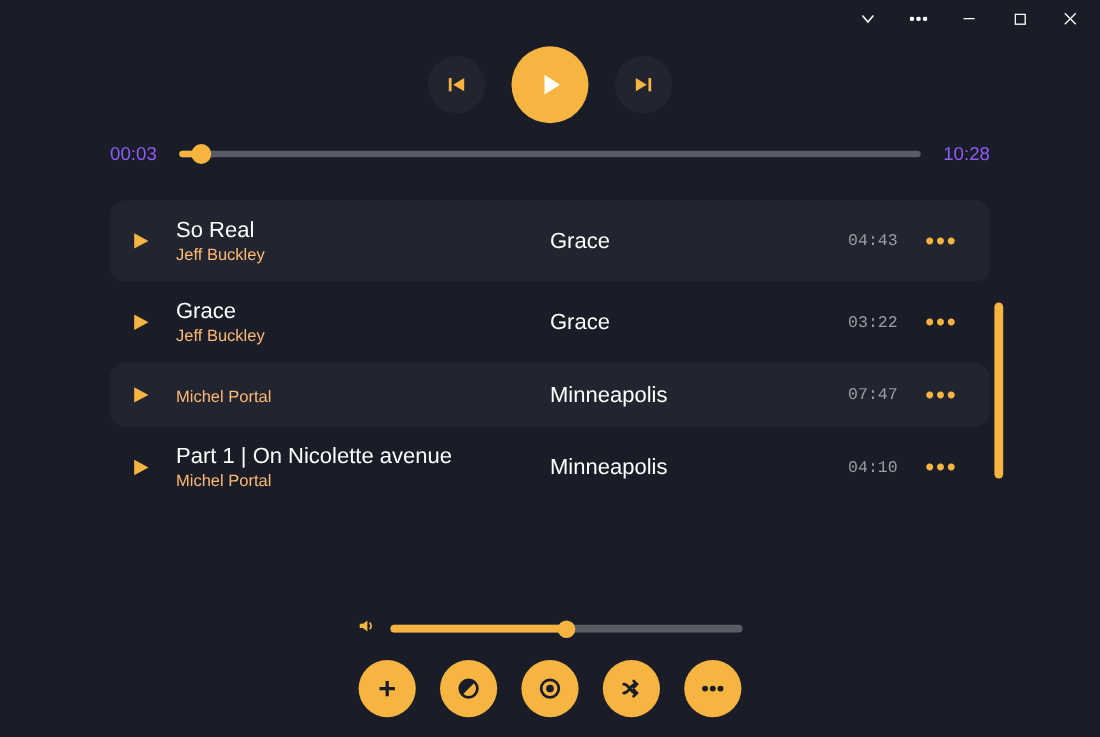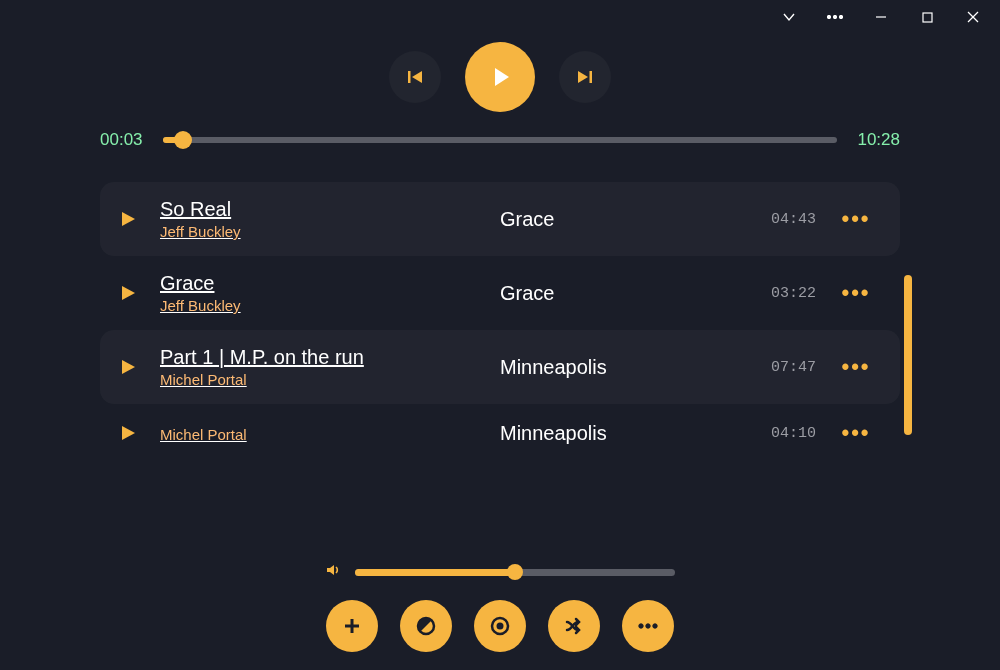--- a/index.html
+++ b/index.html
@@ -35,41 +35,41 @@
     cursor:pointer;
   }
   .circle-btn.small { width:52px; height:52px; background:#22252f; }
   .circle-btn.big { width:70px; height:70px; background:#f6b541; }
   .circle-btn.small svg { fill:#f6b541; }
   .circle-btn.big svg { fill:#ffffff; }
   
   .seek {
     display:flex; align-items:center; gap:20px; margin-top:18px; width:800px;
   }
-  .time { font-size:17px; color:#86efac; font-weight:400; }
+  .time { font-size:17px; color:#8b5cf6; font-weight:400; }
   .track {
     position:relative; flex:1; height:6px; border-radius:3px; background:#5a5c65;
   }
   .track .fill { position:absolute; left:0; top:0; bottom:0; border-radius:3px; background:#f6b541; }
   .track .thumb {
     position:absolute; top:50%; width:18px; height:18px; border-radius:50%;
     background:#f6b541; transform:translate(-50%,-50%);
   }
   
   .list-wrap {
     position:absolute; top:182px; left:100px; right:100px; bottom:140px;
   }
   .row {
     display:flex; align-items:center; padding:16px 24px 16px 16px; border-radius:14px;
     gap:20px;
   }
   .row.highlight { background:rgba(255,255,255,0.035); }
   .row .play-icon { width:24px; display:flex; justify-content:center; }
   .row .play-icon svg { fill:#f6b541; }
-  .row .meta { width:320px;text-decoration:underline; }
+  .row .meta { width:320px; }
   .row .title { font-size:20px; color:#fff; font-weight:400; }
   .row .artist { font-size:15px; color:#fdba74; margin-top:2px; }
   .row .album { flex:1; font-size:20px; color:#fff; }
   .row .dur { font-size:15px; color:#9c9da4;font-family:Liberation Mono, monospace; }
   .row .more-dots { width:40px; text-align:center; color:#f6b541; font-size:22px; font-weight:bold; letter-spacing:2px; cursor:pointer; }
   
   .scrollbar {
     position:absolute; right:88px; top:275px; width:8px; height:160px;
     background:transparent;
   }
@@ -187,34 +187,34 @@
     <div class="dur">03:22</div>
     <div class="more-dots">•••</div>
     </div>
     <div class="row highlight">
     <div class="play-icon">
       <svg width="18" height="18" viewBox="0 0 18 18">
           <polygon points="3,2 16,9 3,16"></polygon>
         </svg>
     </div>
     <div class="meta">
-      <div class="title">Part 1 | M.P. on the run</div>
       <div class="artist">Michel Portal</div>
     </div>
     <div class="album">Minneapolis</div>
     <div class="dur">07:47</div>
     <div class="more-dots">•••</div>
     </div>
     <div class="row">
     <div class="play-icon">
       <svg width="18" height="18" viewBox="0 0 18 18">
           <polygon points="3,2 16,9 3,16"></polygon>
         </svg>
     </div>
     <div class="meta">
+      <div class="title">Part 1 | On Nicolette avenue</div>
       <div class="artist">Michel Portal</div>
     </div>
     <div class="album">Minneapolis</div>
     <div class="dur">04:10</div>
     <div class="more-dots">•••</div>
     </div>
   </div>
 
 <div class="scrollbar">
   <div class="sthumb"></div>

